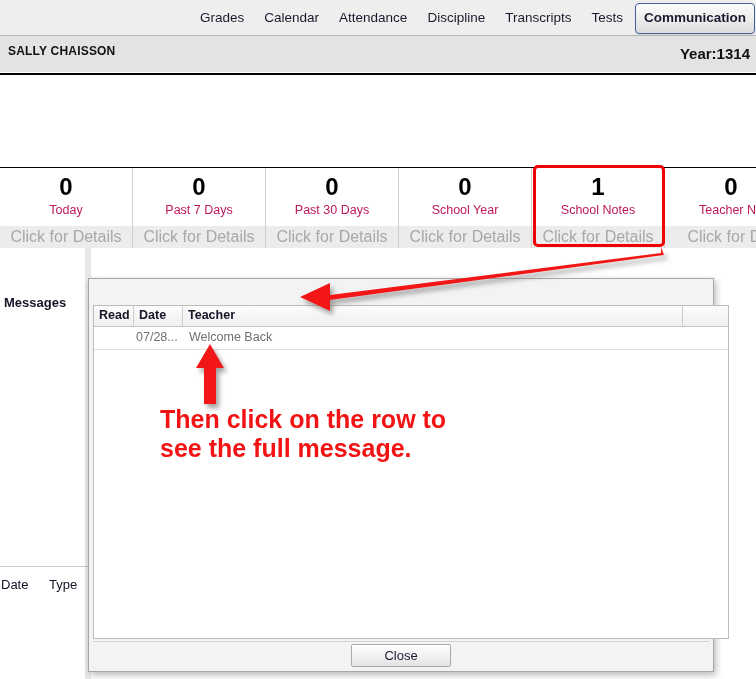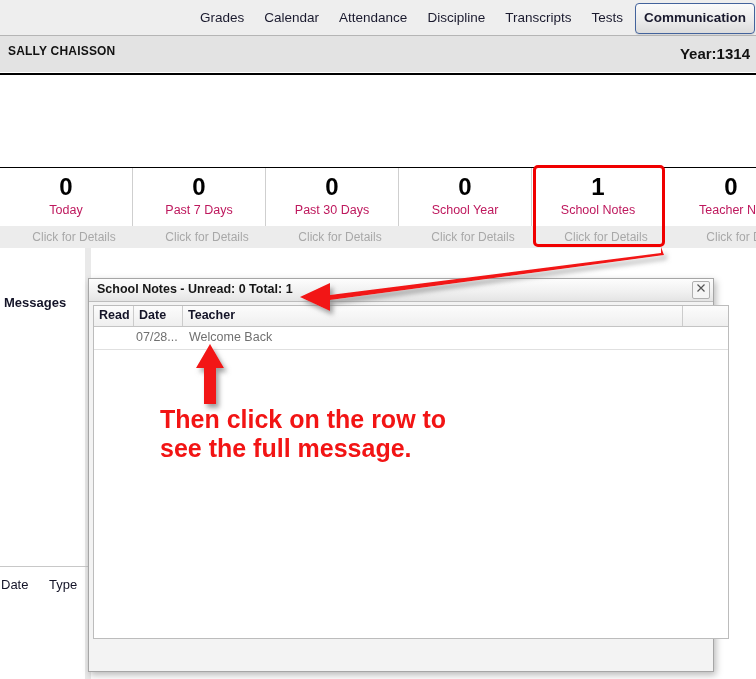--- a/index.html
+++ b/index.html
@@ -119,26 +119,25 @@
     color: #be185d;
     white-space: nowrap;
     overflow: hidden;
   }
   .stat-details {
     position: absolute;
     left: 0; bottom: 0;
     width: 100%;
     background: #ececec;
     color: #a8a8a8;
-    font-size: 12px;
+    font-size: 16px;
     line-height: 22px;
     height: 22px;
     white-space: nowrap;
     overflow: hidden;
-    padding-left: 8px;
   }
 
   
   .redbox {
     position: absolute;
     left: 533px; top: 165px;
     width: 132px; height: 82px;
     border: 3px solid #f00000;
     border-radius: 5px;
     box-sizing: border-box;
@@ -379,43 +378,38 @@
 <div class="redbox"></div>
 
 <div class="messages-panel"></div>
 <div class="messages-outer-edge"></div>
 <div class="messages-title">Messages</div>
 <div class="messages-divider"></div>
 <div class="msg-col-date">Date</div>
 <div class="msg-col-type">Type</div>
 
 <div class="dialog">
-  <div class="dlg-titlebar">
-    <div class="dlg-title">School Notes - Unread: 0 Total: 1</div>
-    <div class="dlg-close">
-      <svg width="12" height="12" viewBox="0 0 12 12" aria-hidden="true">
-        <path d="M2.5 2.5 L9.5 9.5 M9.5 2.5 L2.5 9.5" stroke="#555" stroke-width="1.2" fill="none"></path>
-      </svg>
-    </div>
-  </div>
 
   <div class="dlg-body">
     <div class="grid-header">
       <div class="gh-cell gh-read">Read</div>
       <div class="gh-cell gh-date">Date</div>
       <div class="gh-cell gh-subject">Teacher</div>
       <div class="gh-cell gh-pad"></div>
     </div>
     <div class="grid-row">
       <div class="gr-cell gr-read"></div>
       <div class="gr-cell gr-date">07/28...</div>
       <div class="gr-cell gr-subject">Welcome Back</div>
     </div>
   </div>
 
+  <div class="dlg-footer">
+    <button class="btn-close">Close</button>
+  </div>
 </div>
 
 <svg class="annot-svg" viewBox="0 0 756 679">
   <defs>
     <filter id="shadow" x="-40%" y="-40%" width="190%" height="190%">
       <feDropShadow dx="3" dy="4" stdDeviation="2.6" flood-color="#808080" flood-opacity="0.75"></feDropShadow>
     </filter>
   </defs>
 
   <g filter="url(#shadow)">

